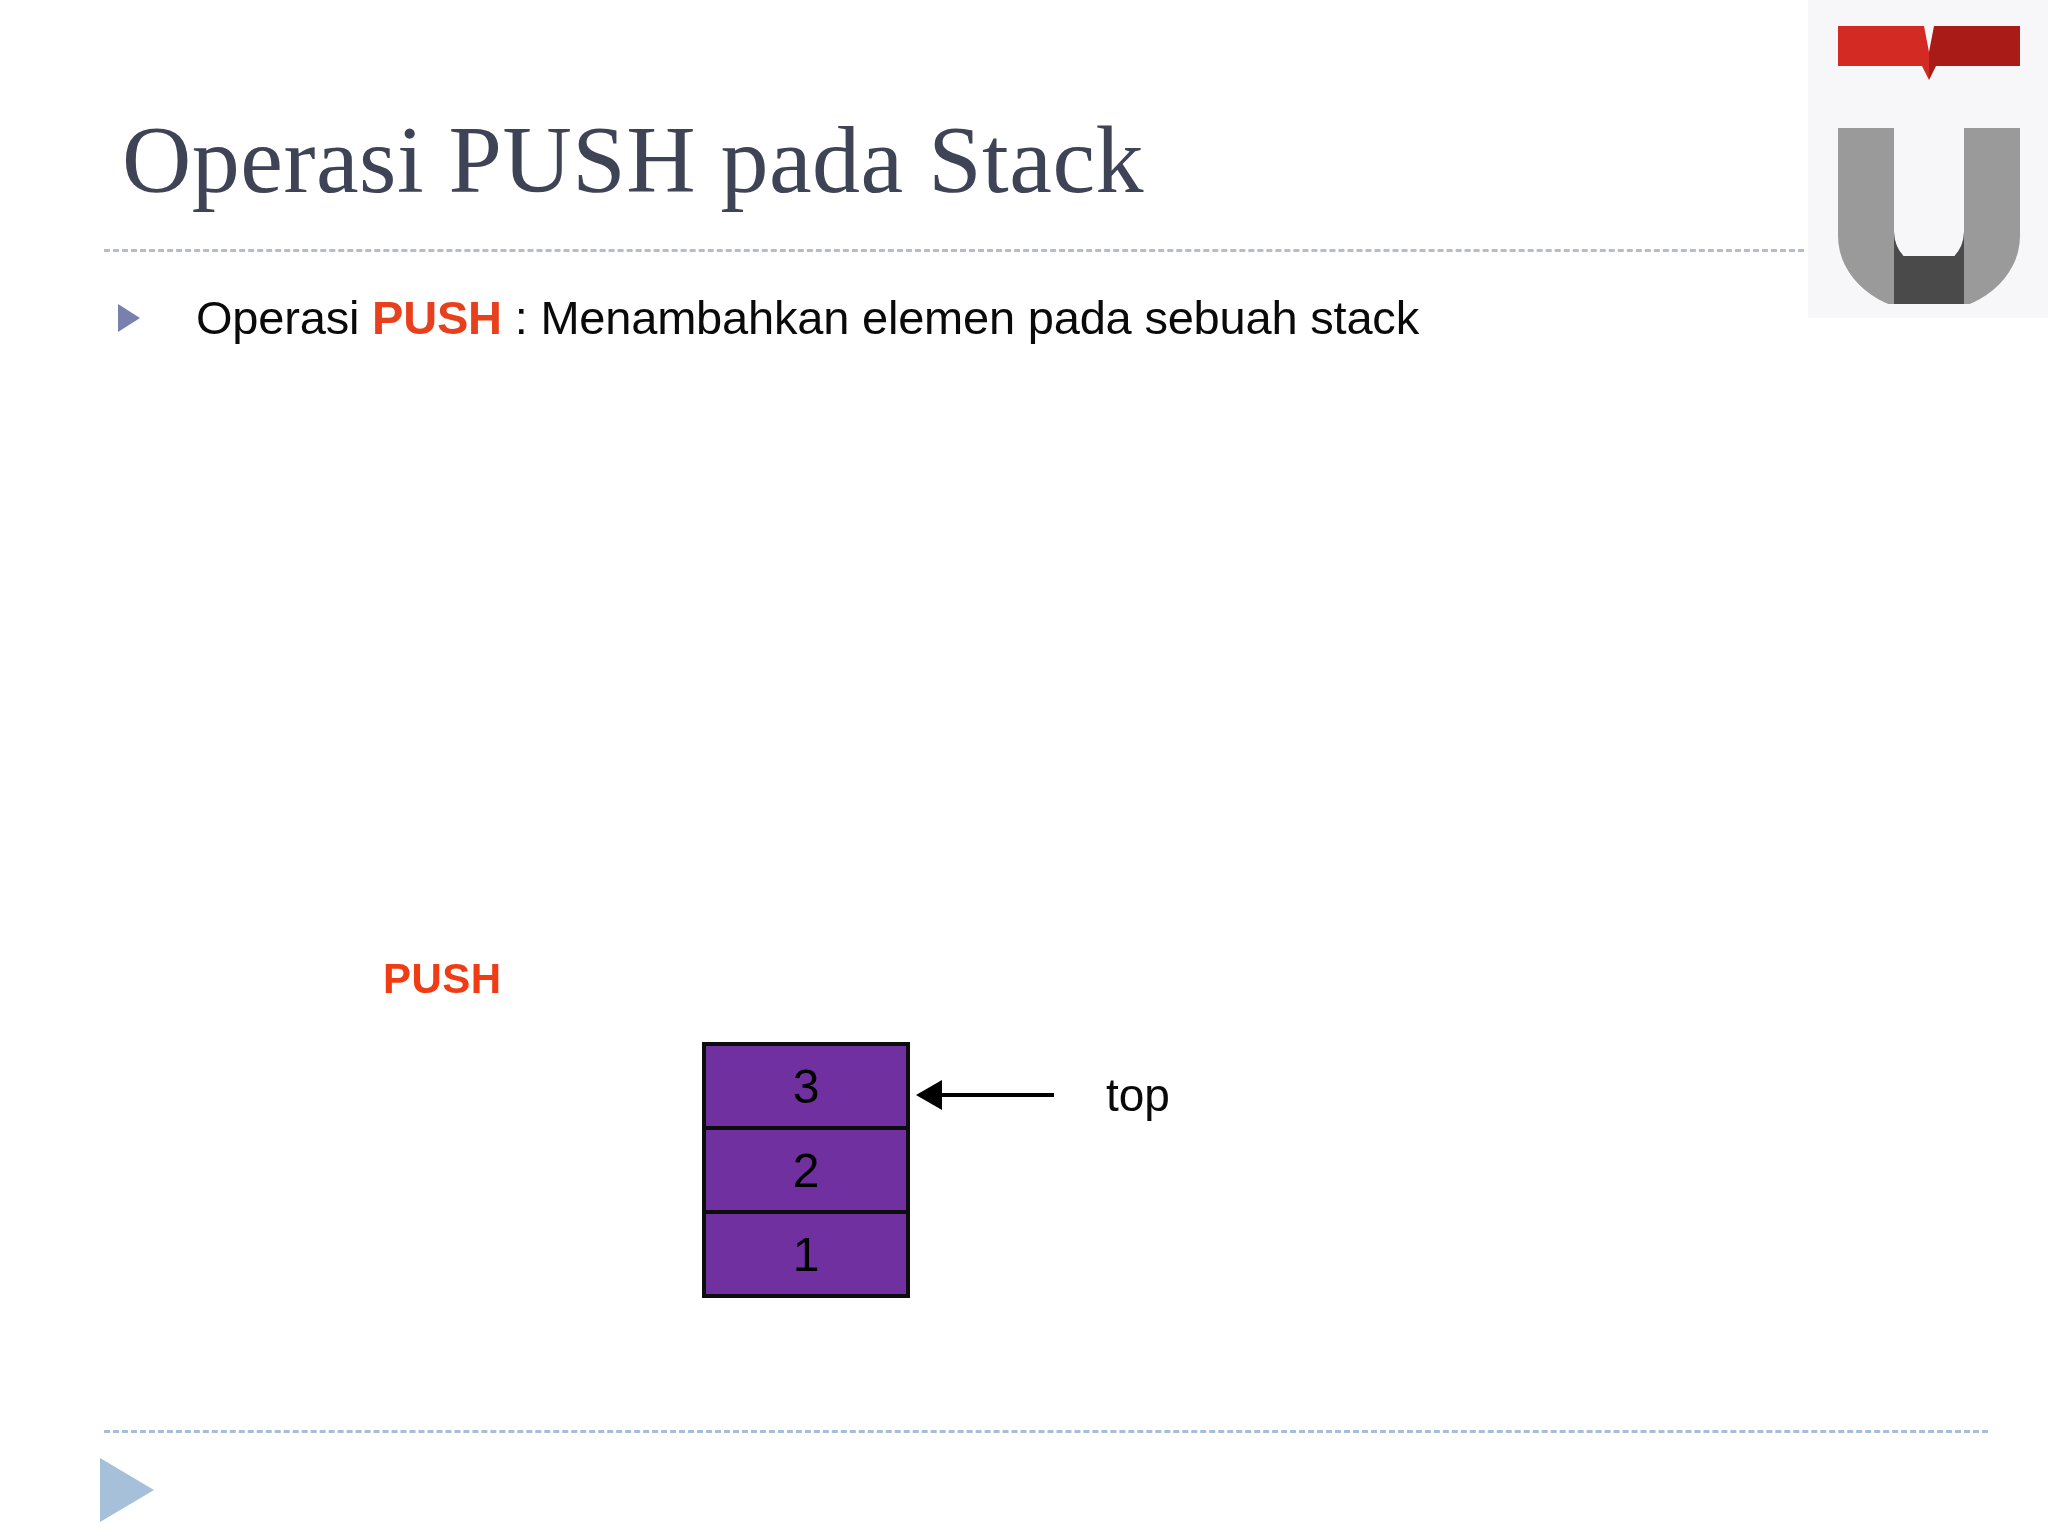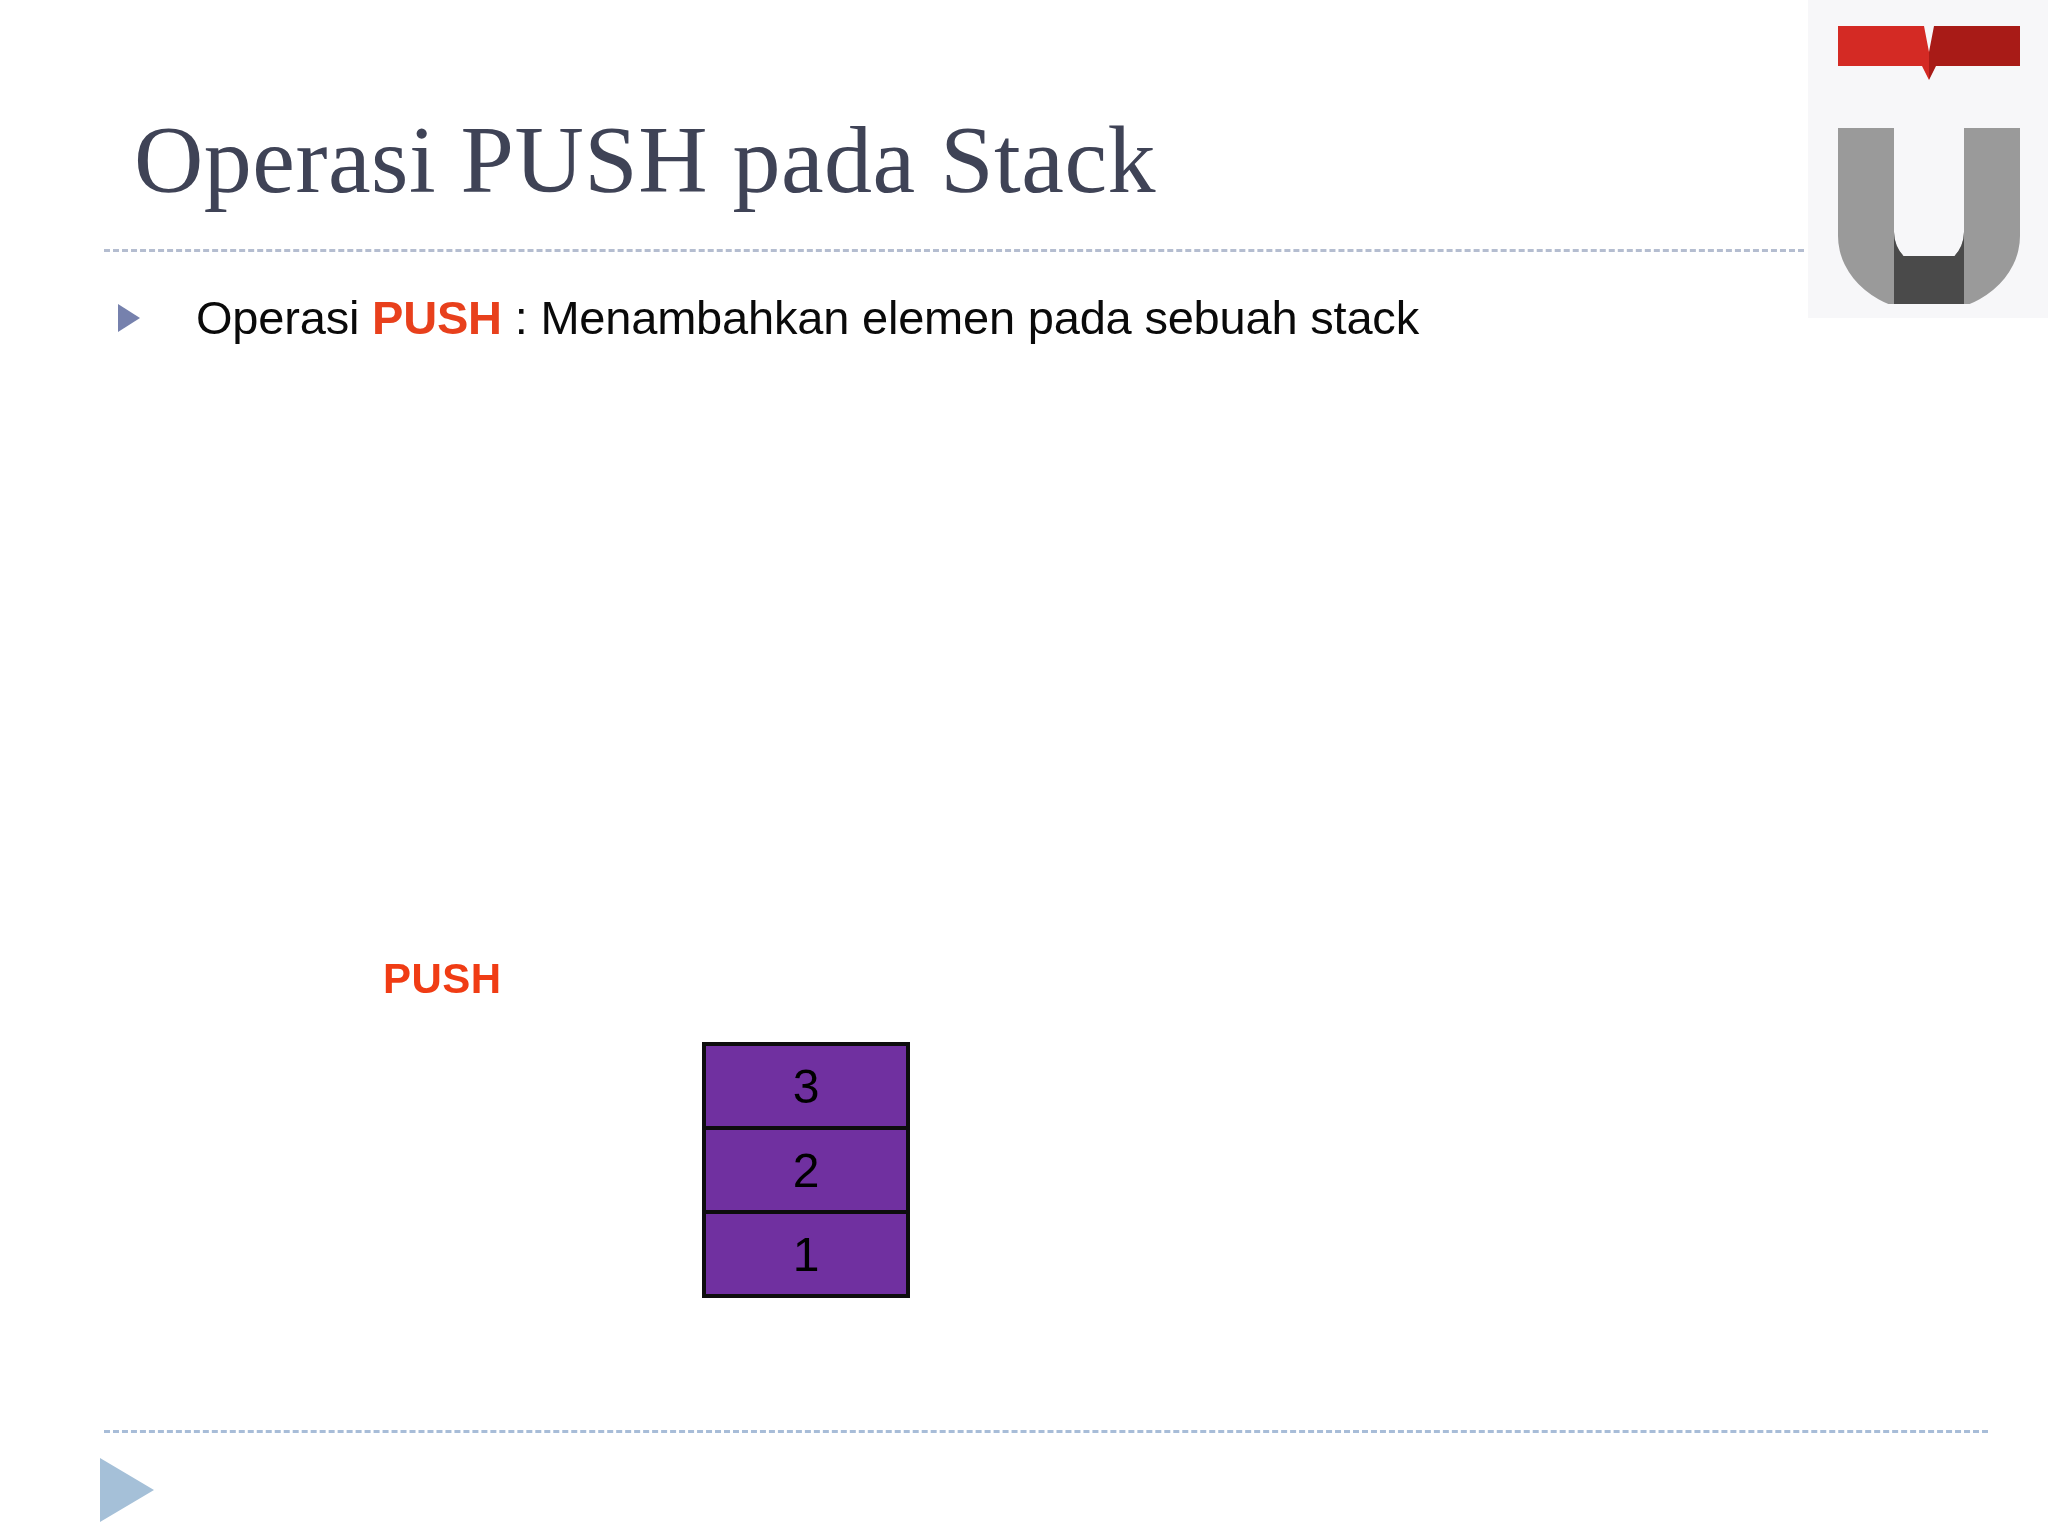--- a/index.html
+++ b/index.html
@@ -38,21 +38,21 @@
     position: absolute;
     left: 28px;
     top: 128px;
     width: 186px;
     height: 176px;
   }
 
   
   #title {
     position: absolute;
-    left: 134px;
+    left: 122px;
     top: 112px;
     font-family: "Liberation Serif", serif;
     font-size: 96px;
     line-height: 1.0;
     color: #3f4356;
     letter-spacing: 0.5px;
     white-space: nowrap;
   }
   #title-rule {
     position: absolute;
@@ -201,18 +201,23 @@
   </div>
 
   <div id="push-label">PUSH</div>
 
   <div id="stack">
     <div class="stack-cell">3</div>
     <div class="stack-cell">2</div>
     <div class="stack-cell">1</div>
   </div>
 
+  <div class="arrow-group" id="arrow-top">
+    <div class="arrow-head"></div>
+    <div class="arrow-shaft"></div>
+    <div class="arrow-label">top</div>
+  </div>
 
 
   <div id="footer-rule"></div>
   <div id="footer-triangle"></div>
 
 </div>
 
 </body></html>

